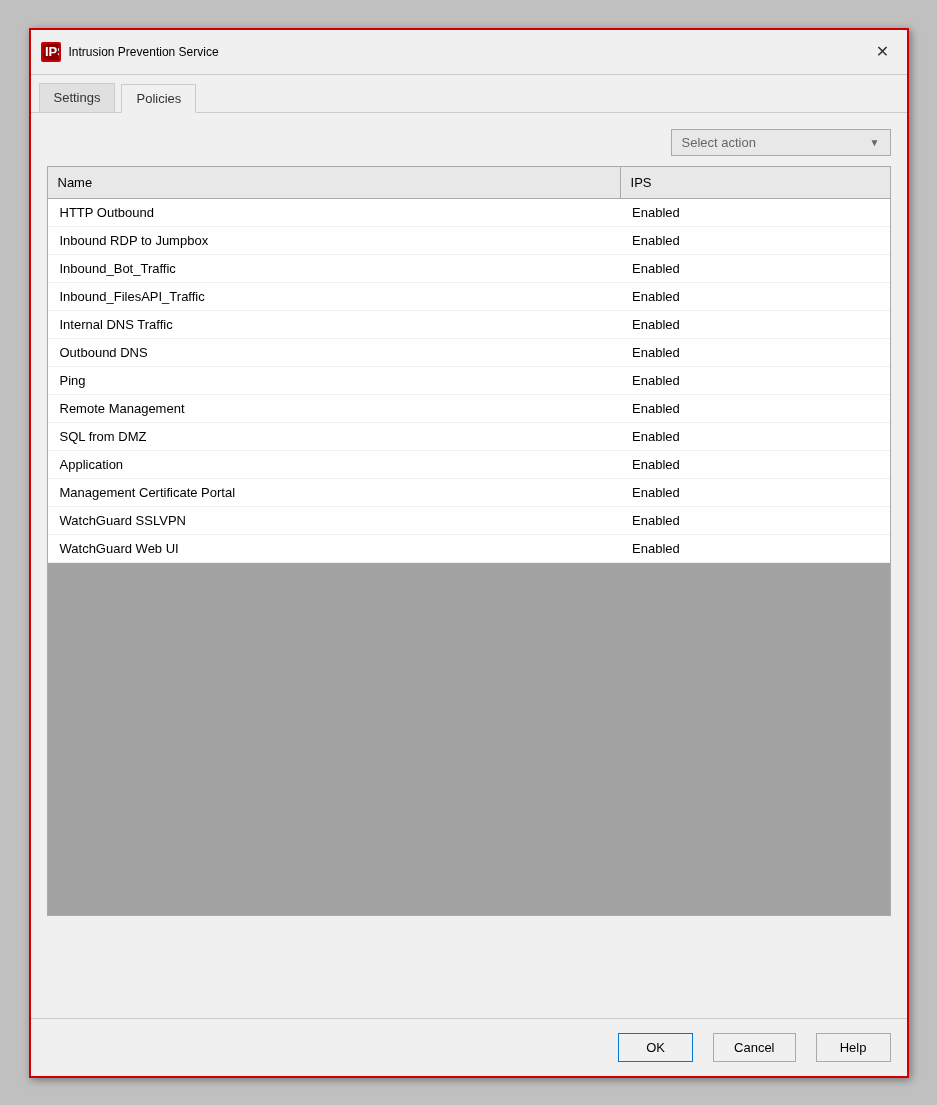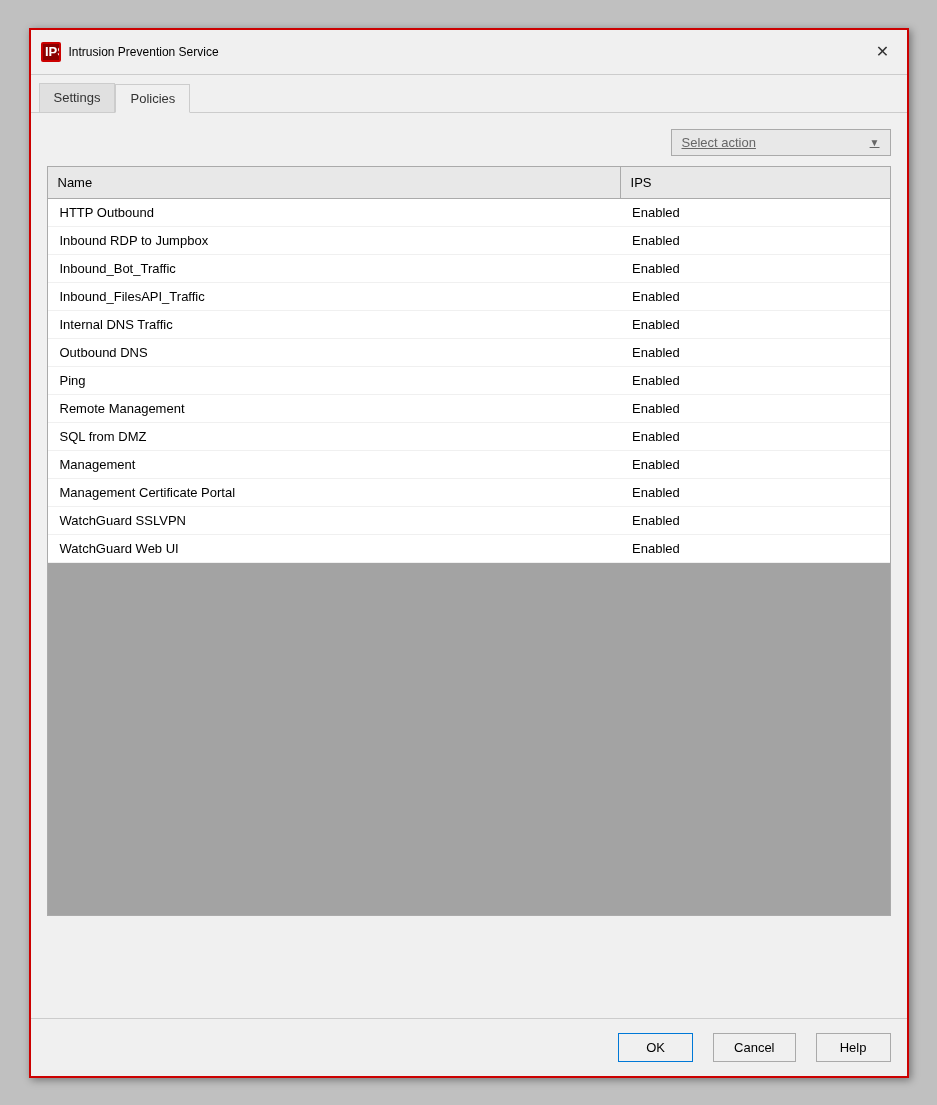--- a/index.html
+++ b/index.html
@@ -80,21 +80,21 @@
       padding: 8px 8px 0 8px;
       background: #f0f0f0;
       border-bottom: 1px solid #ccc;
     }
 
     .tab {
       padding: 6px 14px;
       border: 1px solid #ccc;
       background: #e0e0e0;
       cursor: pointer;
-      margin-right: 0;
+      margin-right: 6px;
       border-bottom: none;
       color: #333;
     }
 
     .tab.active {
       background: #f0f0f0;
       border-bottom: 1px solid #f0f0f0;
       z-index: 1;
       position: relative;
       top: 1px;
@@ -116,21 +116,20 @@
       width: 220px;
       padding: 5px 10px;
       border: 1px solid #aaa;
       background: #e8e8e8;
       color: #666;
       cursor: pointer;
       display: flex;
       align-items: center;
       justify-content: space-between;
       font-size: 13px;
-      text-decoration: underline;
     }
 
     .table-container {
       border: 1px solid #aaa;
       background: #a3a3a3;
       height: 750px;
     }
 
     table {
       width: 100%;
@@ -270,21 +269,21 @@
             </tr>
             <tr>
               <td>Remote Management</td>
               <td>Enabled</td>
             </tr>
             <tr>
               <td>SQL from DMZ</td>
               <td>Enabled</td>
             </tr>
             <tr>
-              <td>Management</td>
+              <td>Application</td>
               <td>Enabled</td>
             </tr>
             <tr>
               <td>Management Certificate Portal</td>
               <td>Enabled</td>
             </tr>
             <tr>
               <td>WatchGuard SSLVPN</td>
               <td>Enabled</td>
             </tr>

